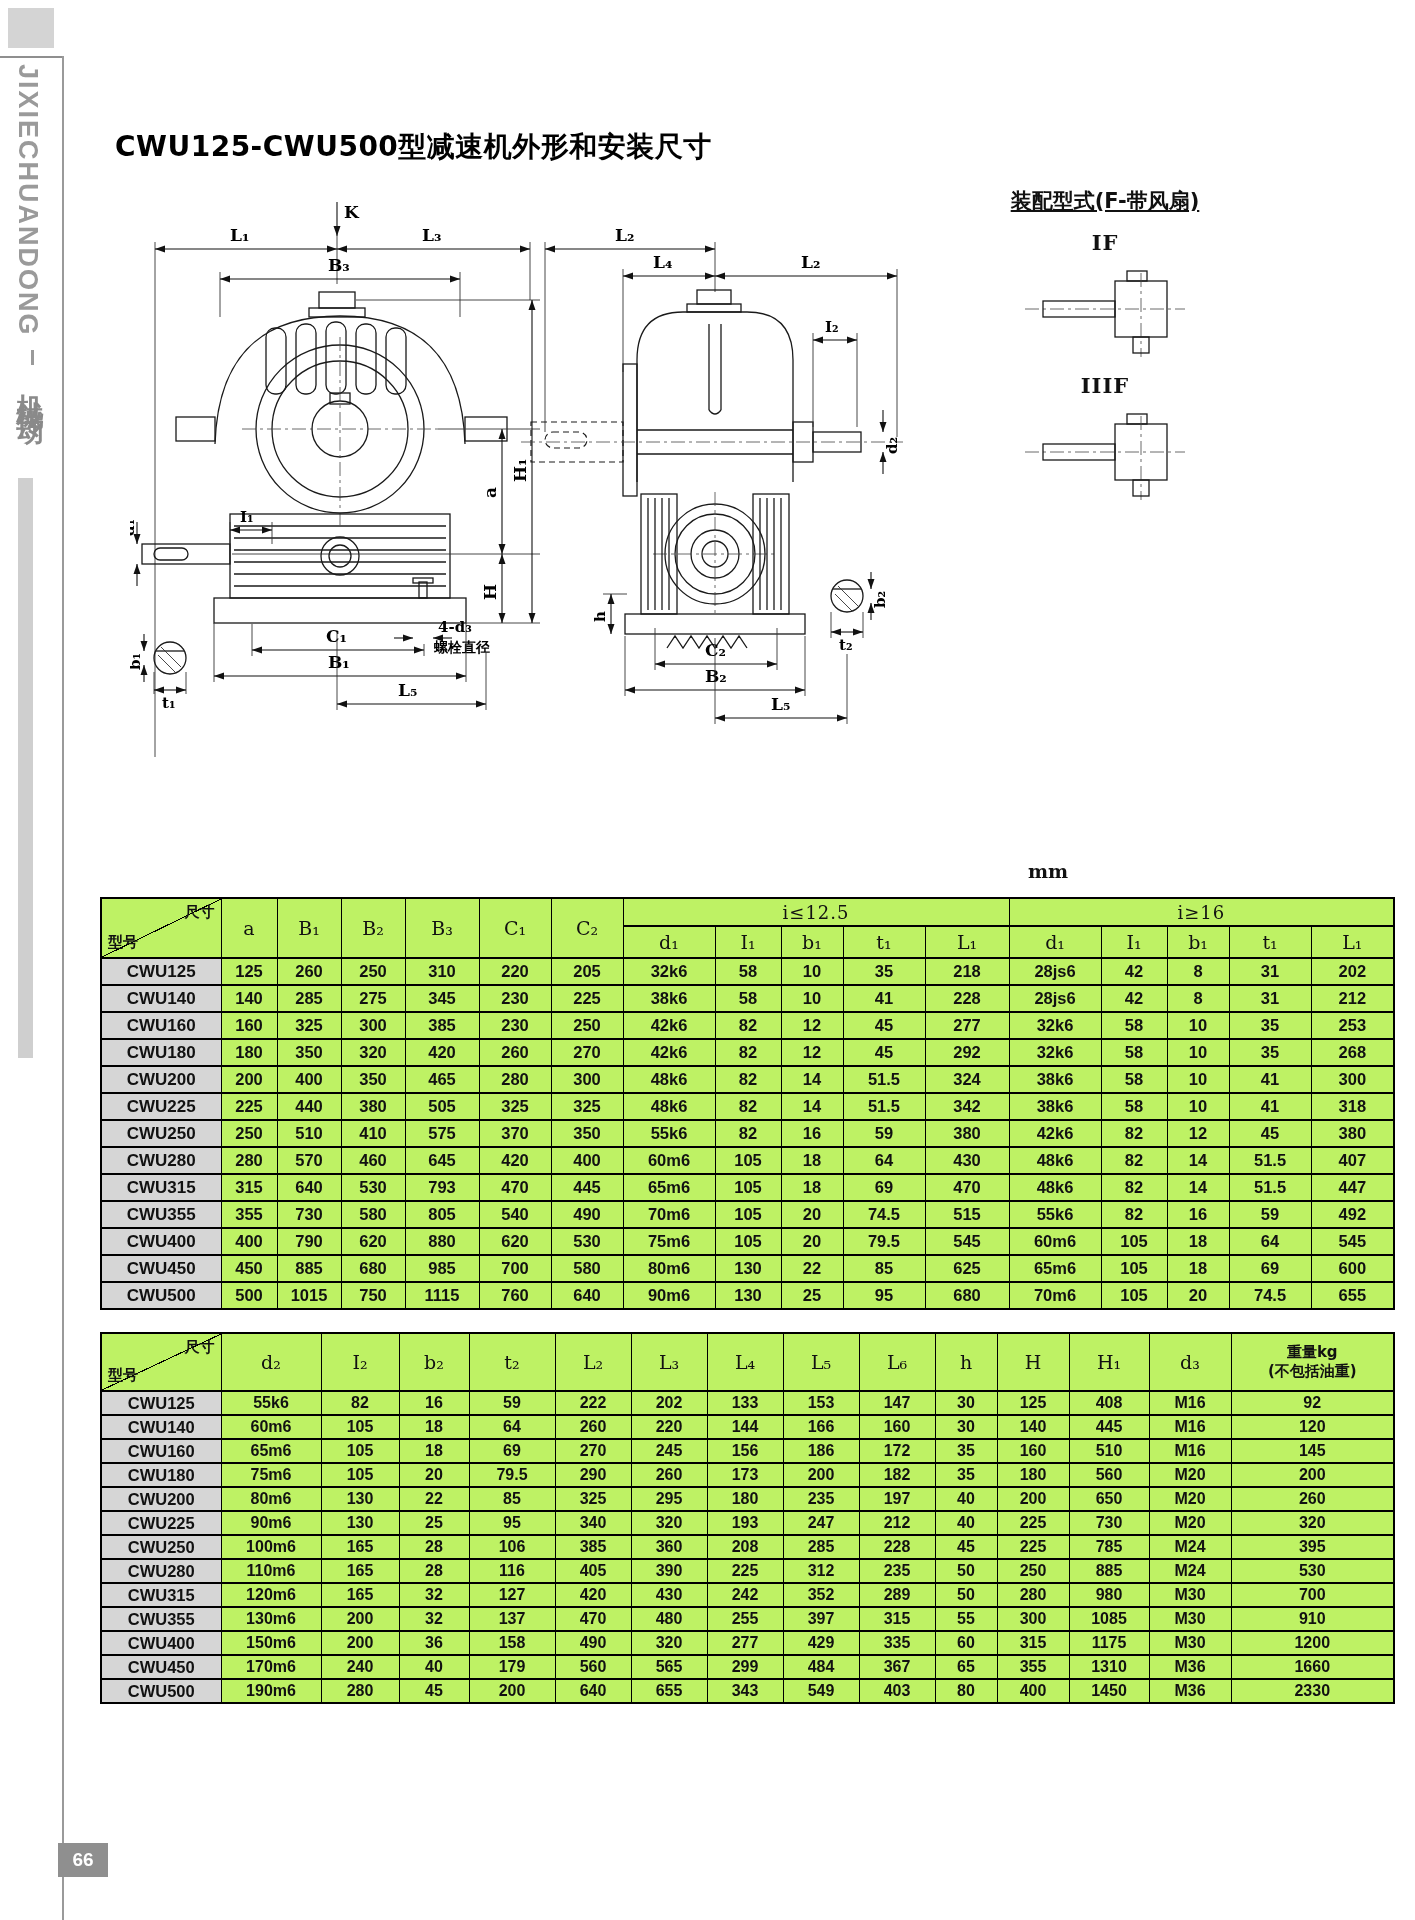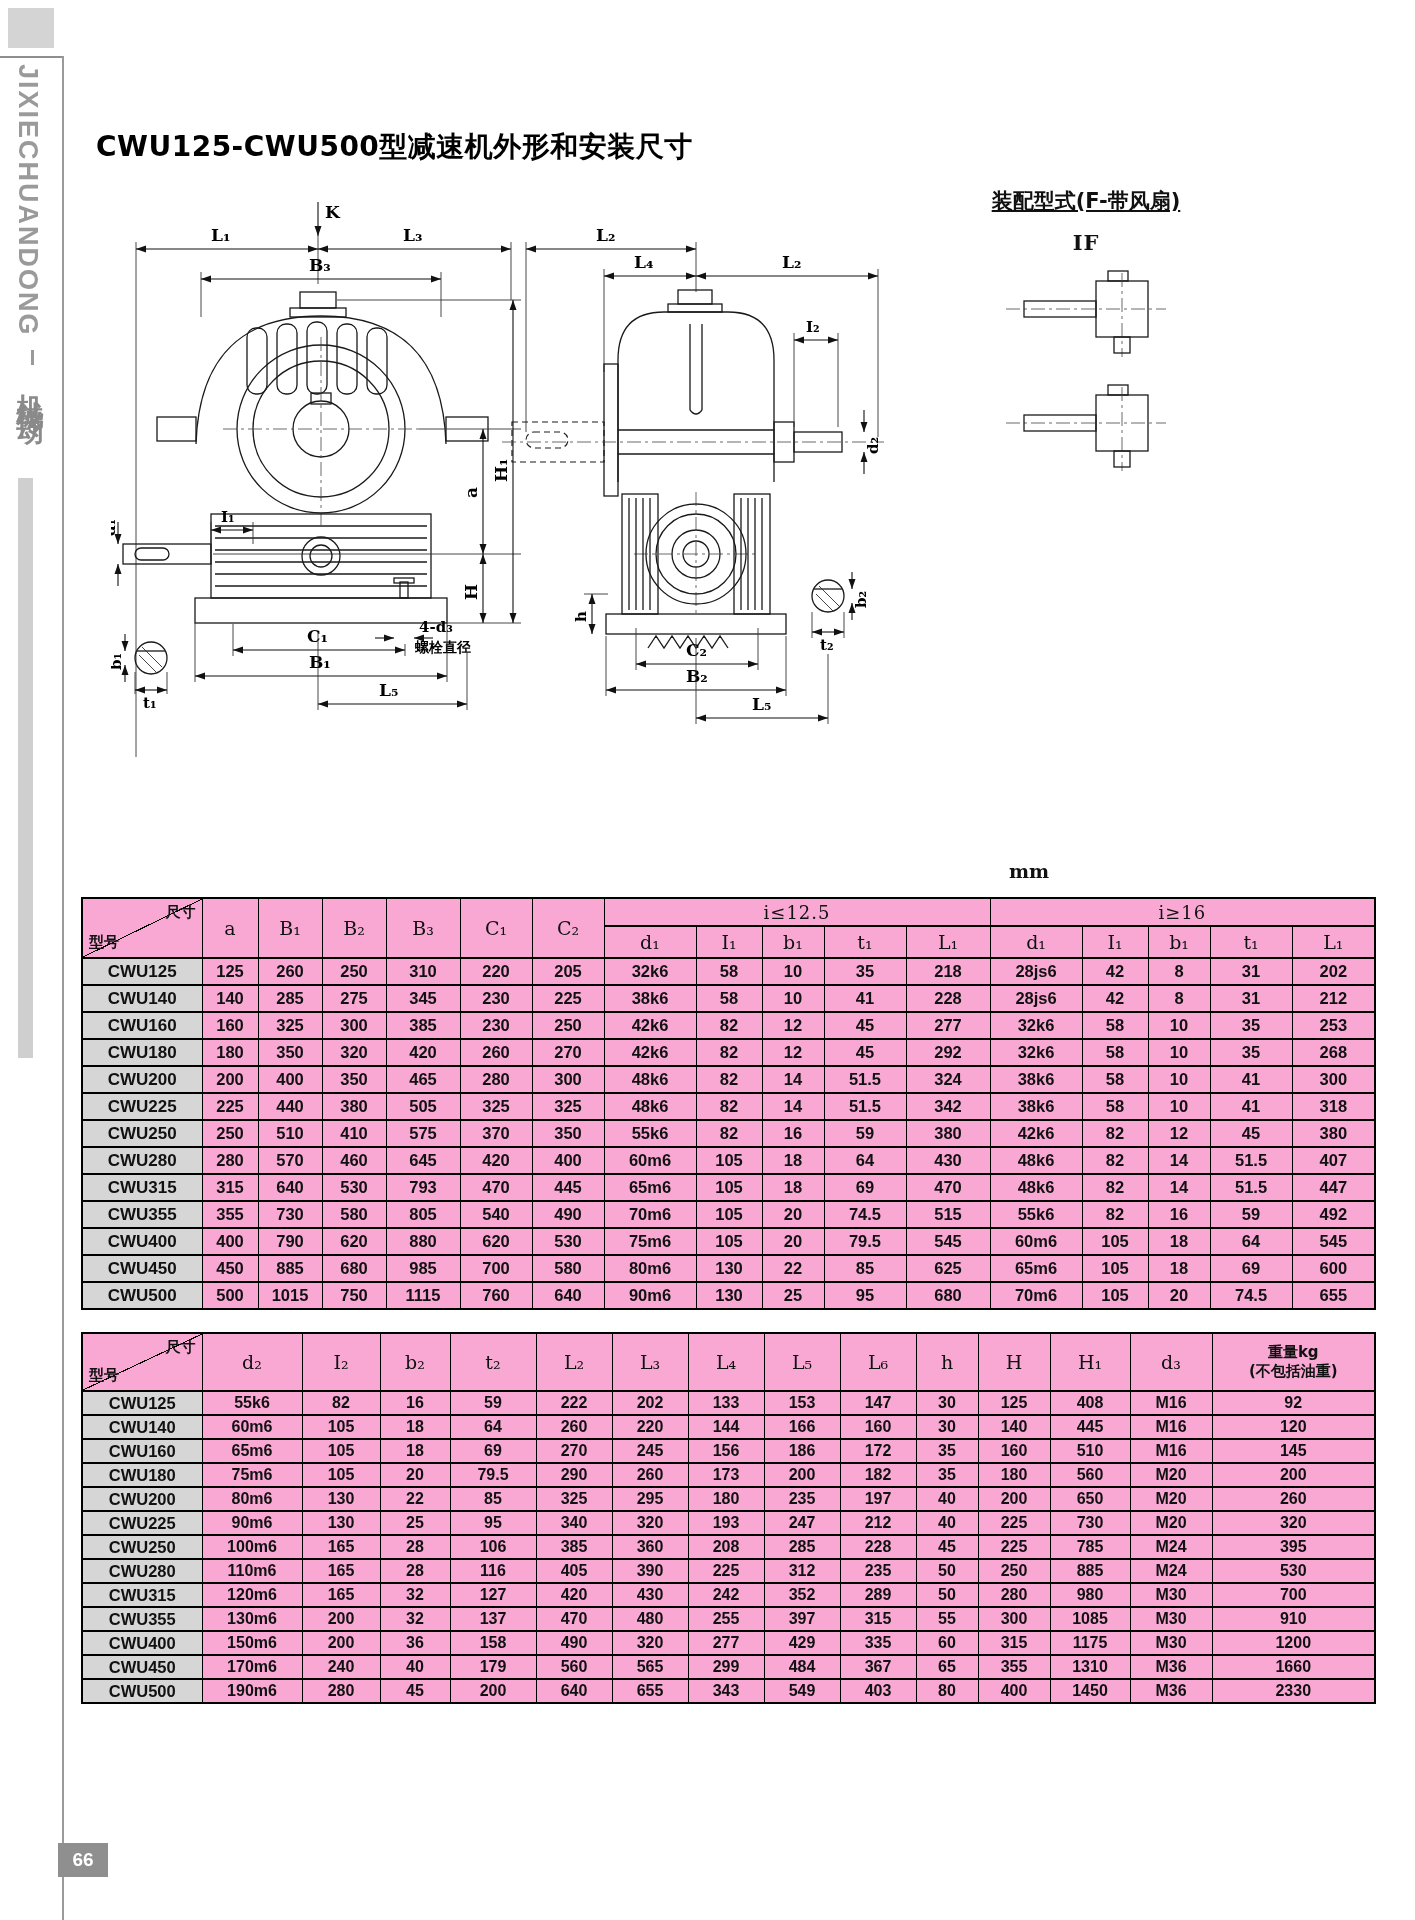--- a/index.html
+++ b/index.html
@@ -12,21 +12,21 @@
   .brand-vert{position:absolute;left:12px;top:64px;height:300px;
       writing-mode:vertical-rl;text-orientation:mixed;
       font:bold 27px "Liberation Sans","DejaVu Sans",sans-serif;color:#9a9a9a;letter-spacing:2px;}
   .brand-sep{position:absolute;left:31px;top:350px;width:3px;height:15px;background:#9a9a9a;}
   .brand-cn{position:absolute;left:12px;top:372px;
       writing-mode:vertical-rl;font:bold 27px "DejaVu Sans",sans-serif;color:#8a8a8a;letter-spacing:8px;}
   .side-strip{position:absolute;left:18px;top:478px;width:15px;height:580px;background:#cfcfcf;}
   .page-num{position:absolute;left:58px;top:1843px;width:50px;height:34px;background:#8f8f8f;
       color:#fff;font:bold 19px "Liberation Sans",sans-serif;display:flex;align-items:center;justify-content:center;}
   
-  .content{position:absolute;left:81px;top:0;width:1295px;height:1920px;}
+  .content{position:absolute;left:100px;top:0;width:1295px;height:1920px;}
   .title{position:absolute;left:15px;top:128px;font:bold 28px "DejaVu Sans","Liberation Sans",sans-serif;
       color:#000;letter-spacing:0.5px;white-space:nowrap;}
   .unit-note{position:absolute;left:928px;top:860px;font:bold 19px "DejaVu Serif","Liberation Serif",serif;}
   
   .fig{position:absolute;}
   svg{display:block;}
   .ln{stroke:#1a1a1a;stroke-width:1.3;fill:none;}
   .thin{stroke:#333;stroke-width:0.9;fill:none;}
   .dim{stroke:#111;stroke-width:1.1;fill:none;}
   .cl{stroke:#444;stroke-width:0.8;fill:none;stroke-dasharray:14 4 3 4;}
@@ -35,21 +35,21 @@
   text.lab2{font:bold 15px "DejaVu Serif","Liberation Serif",serif;fill:#000;}
   text.cnlab{font:bold 14px "DejaVu Sans",sans-serif;fill:#000;}
   
   .asm{position:absolute;left:770px;top:186px;width:470px;text-align:center;}
   .asm-title{font:bold 21px "DejaVu Sans",sans-serif;line-height:1.45;text-decoration:underline;}
   .asm-item{margin-top:14px;}
   .asm-label{font:bold 21px "DejaVu Serif","Liberation Serif",serif;letter-spacing:1px;}
   .asm-item svg{margin:4px auto 0 auto;}
   
   table.dtab{position:absolute;left:0;border-collapse:collapse;table-layout:fixed;width:1293px;
-      border:2px solid #000;background:#f9a8d4;}
+      border:2px solid #000;background:#bef264;}
   #table1{top:897px;} #table2{top:1332px;}
   .dtab th,.dtab td{border-left:1px solid #000;border-right:1px solid #000;
       border-top:2px solid #000;border-bottom:2px solid #000;
       text-align:center;vertical-align:middle;padding:0;overflow:hidden;}
   .dtab tr.hr1{height:28px;} .dtab tr.hr2{height:32px;}
   #table1 tbody tr{height:27px;} #table2 tbody tr{height:24px;}
   #table2 tr.hr1{height:58px;}
   th.sym{font:normal 19px "DejaVu Serif","Liberation Serif",serif;}
   th.grp{font:normal 18px "DejaVu Serif","Liberation Serif",serif;letter-spacing:1px;}
   th.wt{font:bold 15px "DejaVu Sans",sans-serif;line-height:1.25;}
@@ -293,20 +293,21 @@
         <svg width="180" height="100" viewBox="0 0 180 100">
           <line class="cl" x1="10" y1="50" x2="170" y2="50"></line>
           <rect class="ln" x="100" y="22" width="52" height="56"></rect>
           <rect class="ln" x="112" y="12" width="20" height="10"></rect>
           <rect class="ln" x="28" y="42" width="72" height="16"></rect>
           <line class="cl" x1="126" y1="14" x2="126" y2="98"></line>
           <rect class="ln" x="118" y="78" width="16" height="16"></rect>
         </svg>
       </div>
       <div class="asm-item">
+        <div class="asm-label">IIIF</div>
         <svg width="180" height="100" viewBox="0 0 180 100">
           <line class="cl" x1="10" y1="50" x2="170" y2="50"></line>
           <rect class="ln" x="100" y="22" width="52" height="56"></rect>
           <rect class="ln" x="112" y="12" width="20" height="10"></rect>
           <rect class="ln" x="28" y="42" width="72" height="16"></rect>
           <line class="cl" x1="126" y1="14" x2="126" y2="98"></line>
           <rect class="ln" x="118" y="78" width="16" height="16"></rect>
         </svg>
       </div>
     </div>

